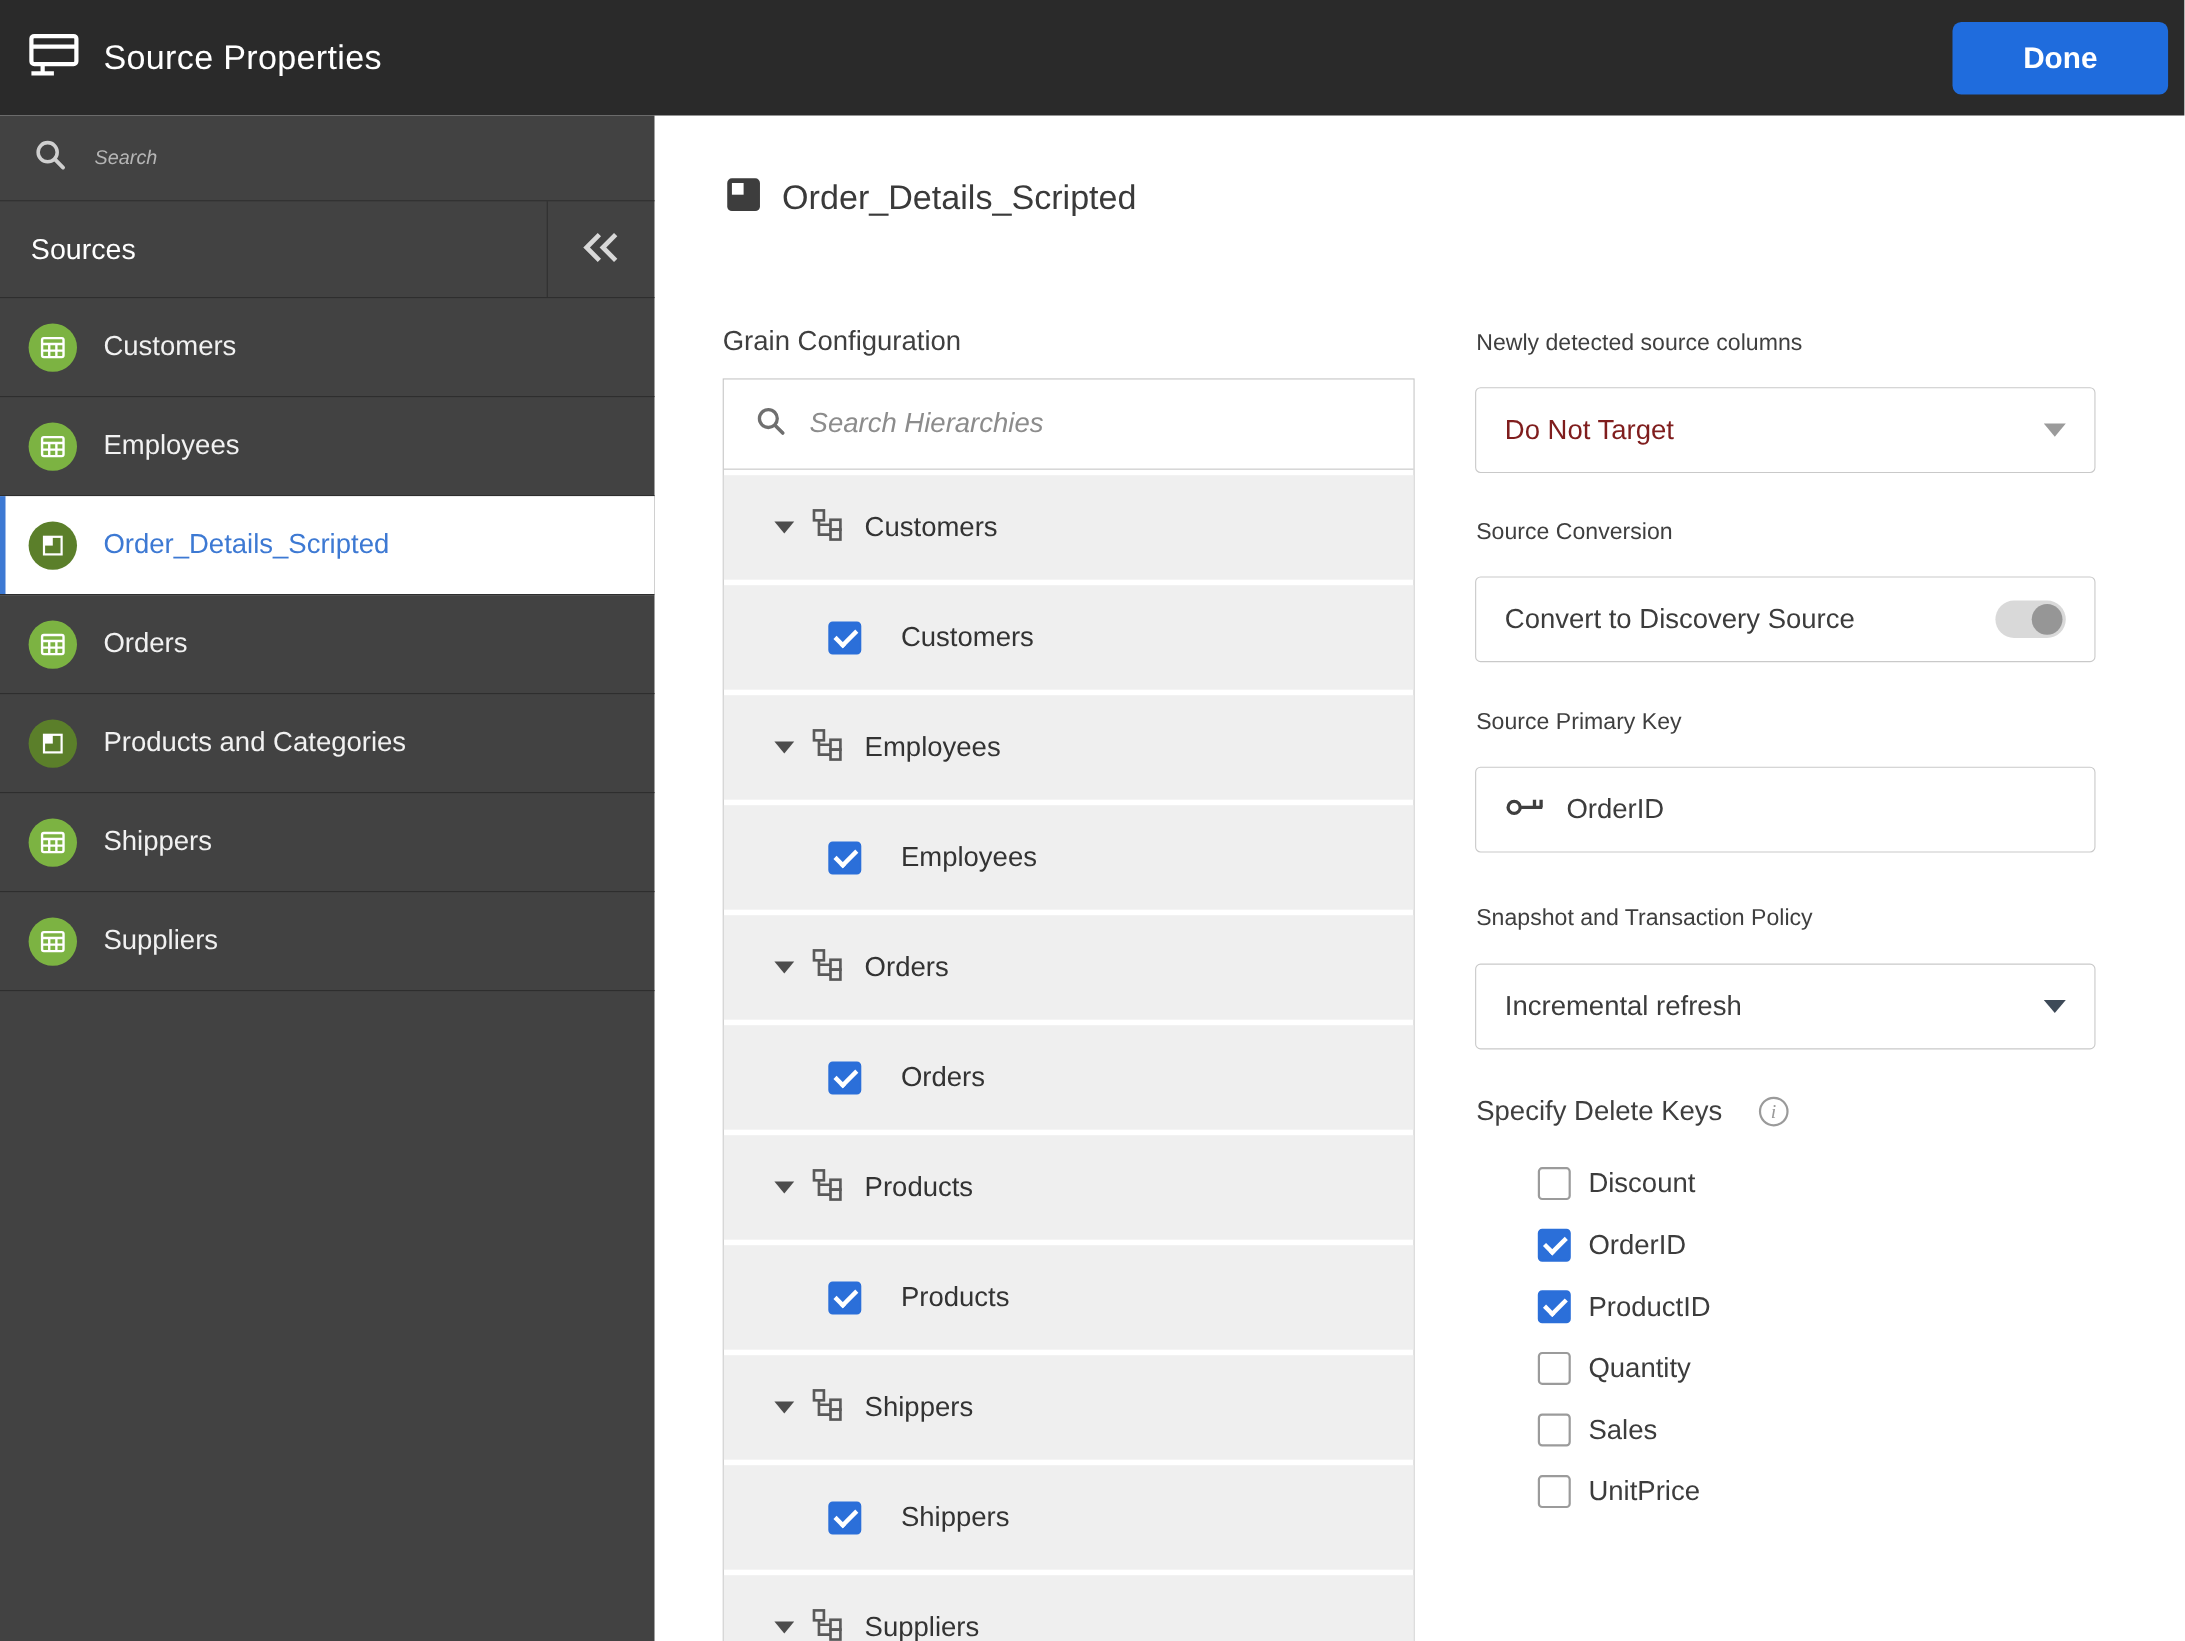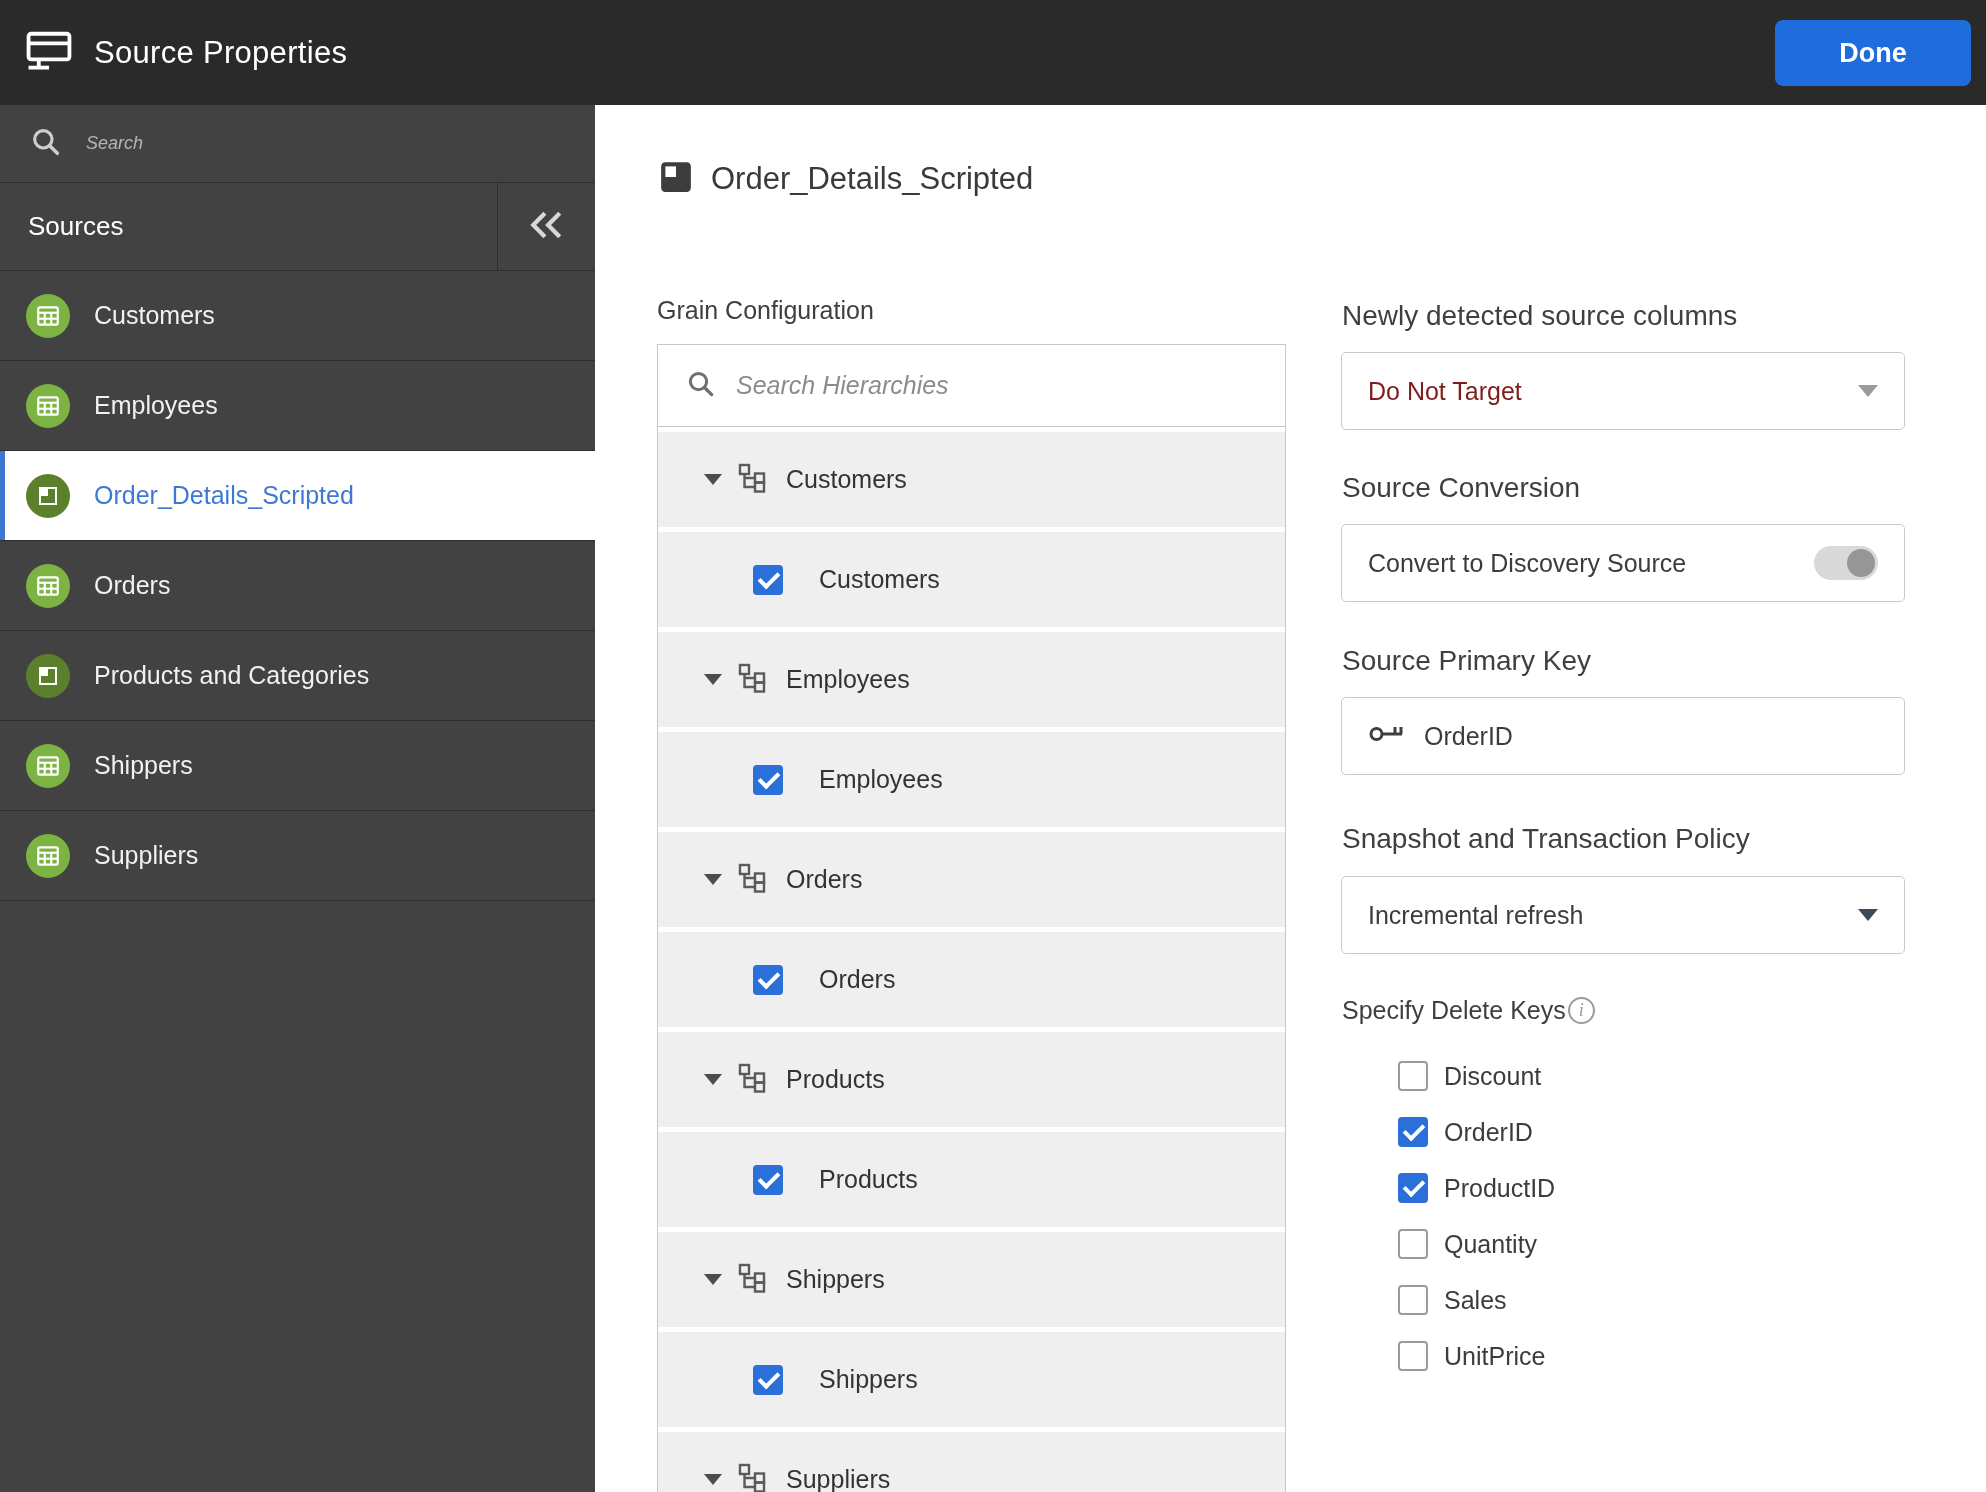--- a/index.html
+++ b/index.html
@@ -66,35 +66,35 @@
   
   .checkbox { width:30px; height:30px; border-radius:4px; background:#fff; border:2px solid #9b9b9b; position:relative; flex:none; cursor:pointer; }
   .checkbox.checked { background:var(--c-accent,#2b6fd9); border-color:var(--c-accent,#2b6fd9); }
   .checkbox.checked::after {
     content:""; position:absolute; left:4px; top:5px; width:16px; height:8px;
     border-left:4px solid #fff; border-bottom:4px solid #fff; transform:rotate(-45deg);
   }
 
   
   .right-col { position:absolute; left:1341px; top:0; width:564px; height:100%; }
-  .field-label { position:absolute; left:1px; font-size:28px; color:#3f3f3f; }
+  .field-label { position:absolute; left:1px; font-size:21px; color:#3f3f3f; }
   .lbl-newly { top:300px; } .lbl-conv { top:472px; } .lbl-pk { top:645px; } .lbl-snap { top:823px;text-align:right; }
   .box {
     position:absolute; left:0; width:564px; height:78px; border:1px solid #c9c9c9; border-radius:5px;
     background:#fff; display:flex; align-items:center; padding:0 26px; font-size:25px; color:#3c3c3c;
   }
   .box-newly { top:352px; } .box-conv { top:524px; } .box-pk { top:697px; } .box-snap { top:876px; }
   .box.muted { color:#7f1d1d;gap:17px; }
   .caret { margin-left:auto; width:0; height:0; border-left:10px solid transparent; border-right:10px solid transparent; border-top:12px solid #9b9b9b; }
   .caret.dark { border-top-color:#3e4a58; }
   .toggle { margin-left:auto; width:64px; height:34px; border-radius:17px; background:#d9d9d9; position:relative; cursor:pointer; flex:none; }
   .toggle::after { content:""; position:absolute; right:3px; top:3px; width:28px; height:28px; border-radius:50%; background:#969696; }
   .key-icon { margin-right:18px; flex:none; }
 
-  .dk-header { position:absolute; top:996px; left:1px; display:flex; align-items:center; gap:2px; font-size:25px; color:#3f3f3f; }
+  .dk-header { position:absolute; top:996px; left:1px; display:flex; align-items:center; gap:33px; font-size:25px; color:#3f3f3f; }
   .info-icon {
     width:27px; height:27px; border:2px solid #9a9a9a; border-radius:50%; color:#9a9a9a;
     display:flex; align-items:center; justify-content:center;
     font-family:"Liberation Serif",serif; font-style:italic; font-size:18px;
   }
   .dk-list { position:absolute; top:1048px; left:57px; }
   .dk-row { height:56px; display:flex; align-items:center; }
   .dk-row .label { margin-left:16px; font-size:25px; color:#3c3c3c;text-align:center; }
 </style>
 </head>

